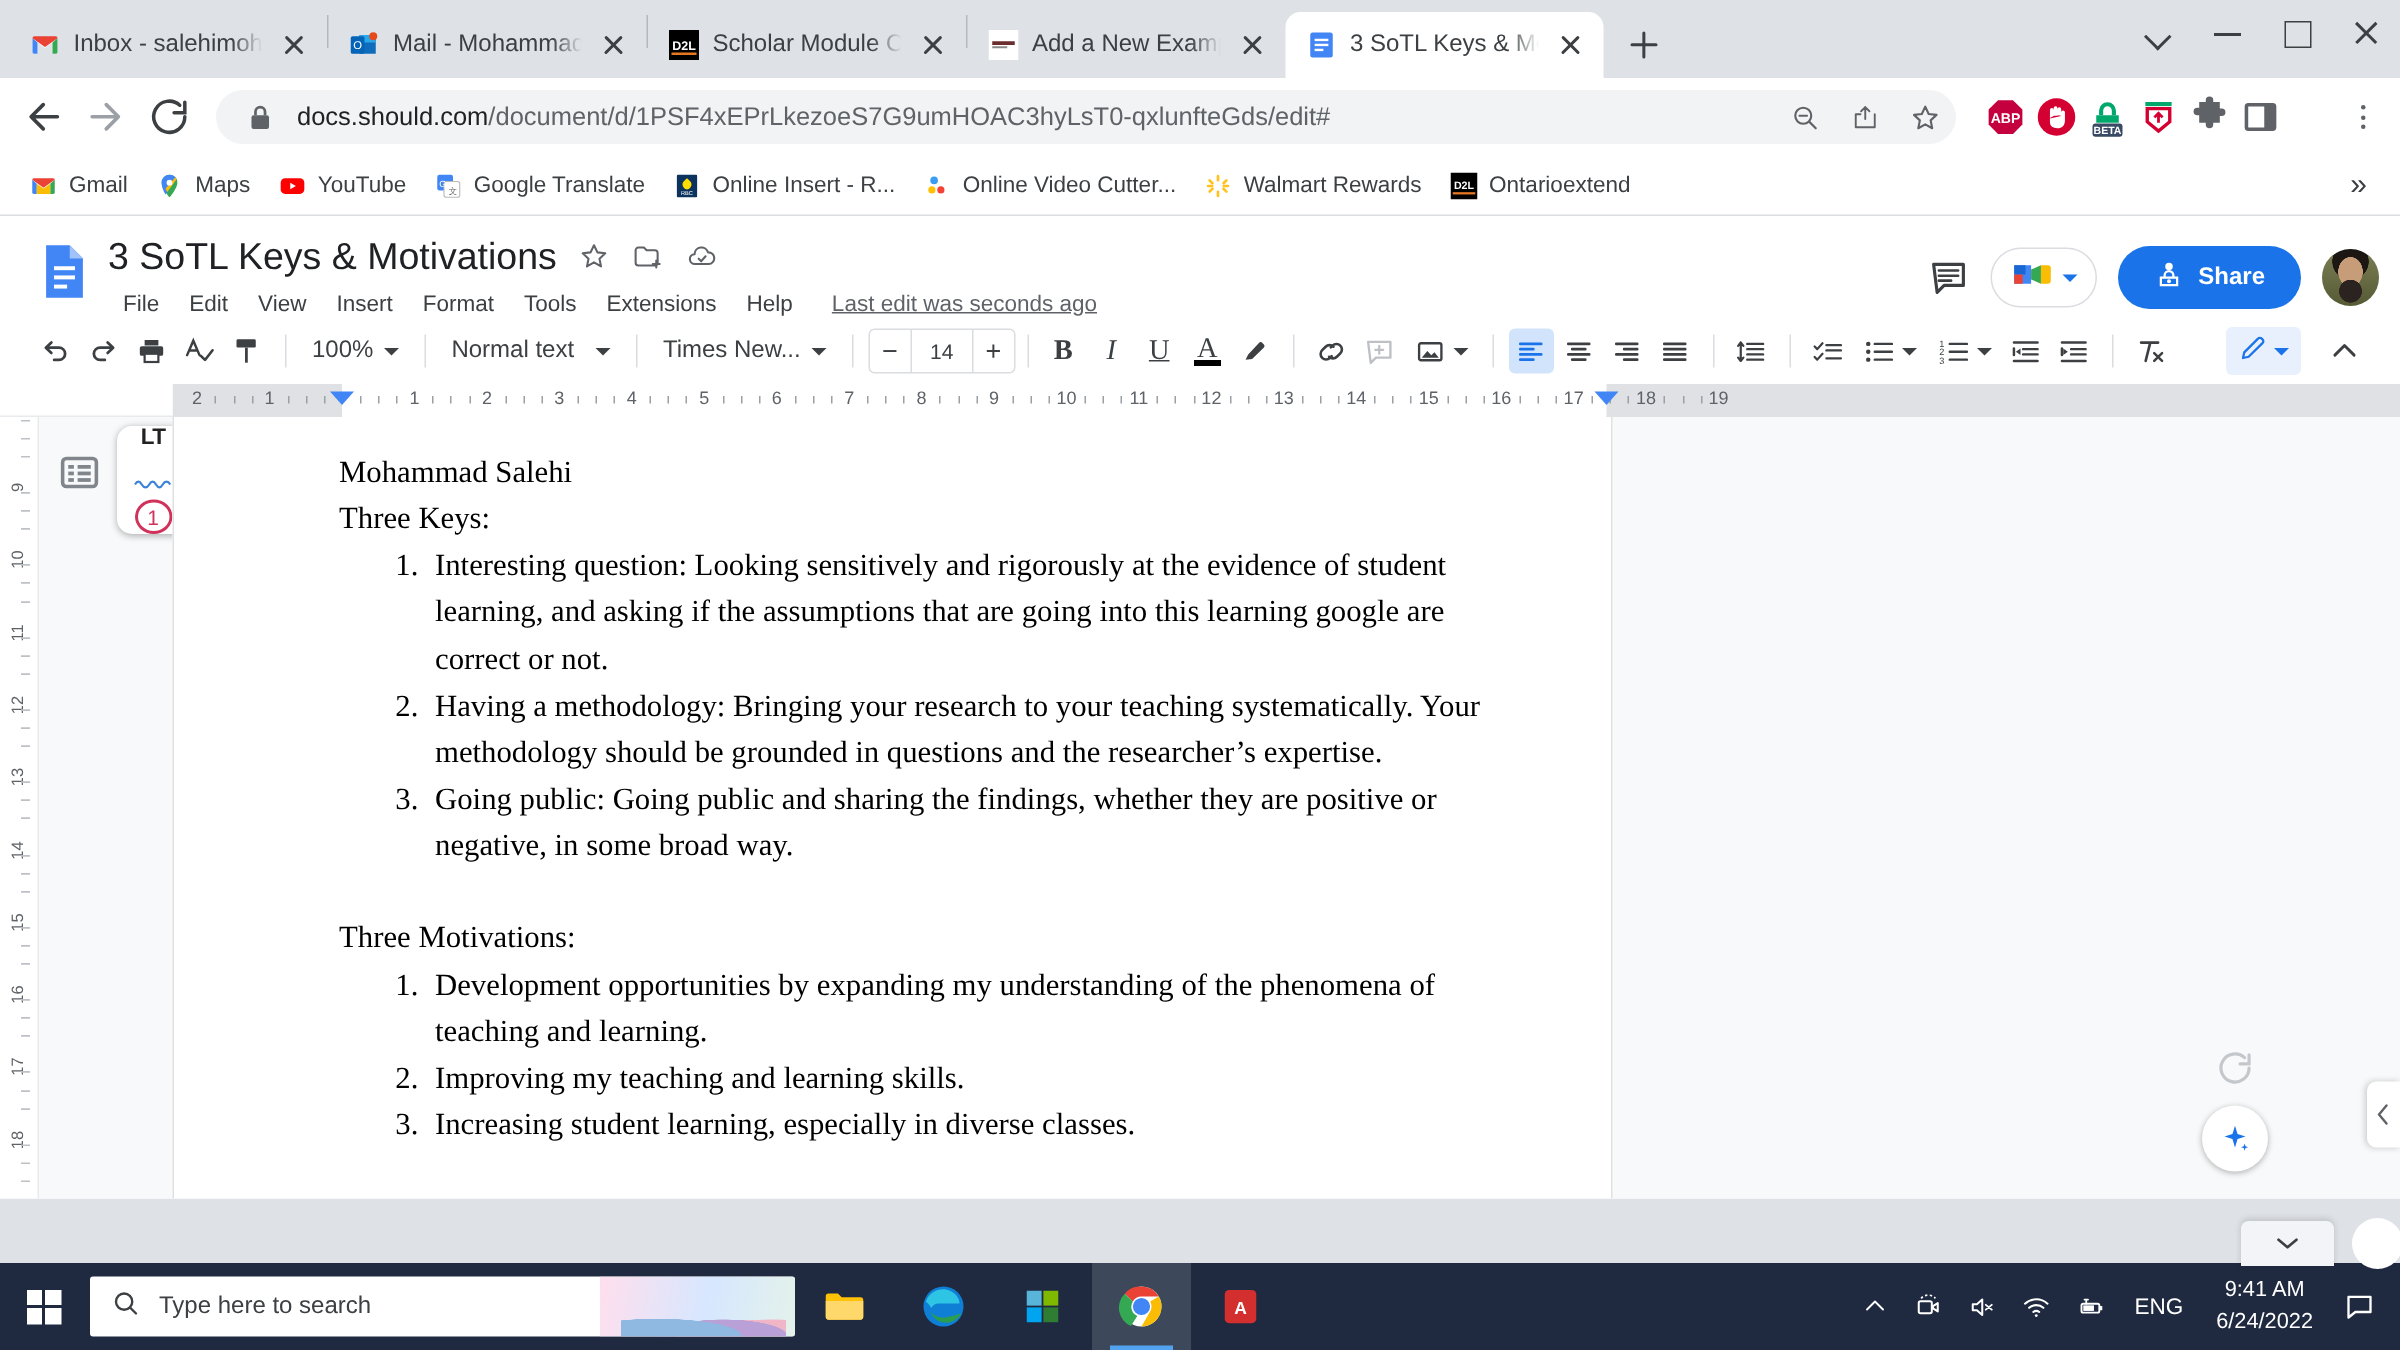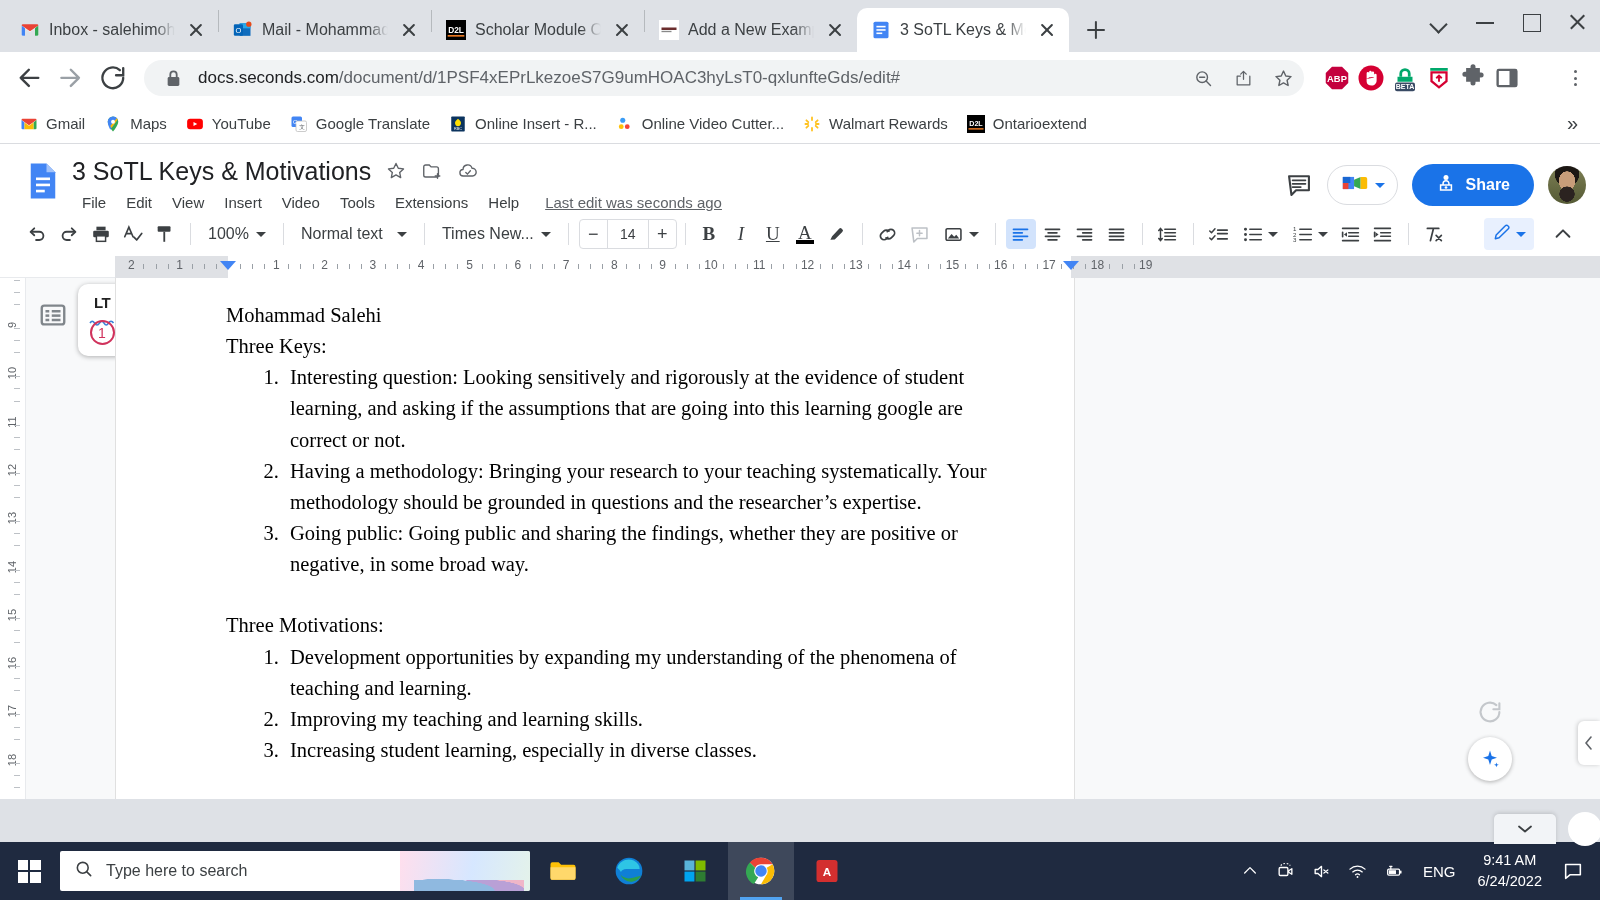--- a/index.html
+++ b/index.html
@@ -142,21 +142,21 @@
   
   .docsbody { position:relative; height:521px; background:#f8f9fa; overflow:hidden; }
   .vruler { position:absolute; left:0; top:0; width:26px; height:100%; background:#fff; border-right:1px solid #e8eaed; }
   .vtick { position:absolute; left:14px; width:6px; height:1px; background:#bdc1c6; }
   .vnum { position:absolute; left:6px; font-size:11px; color:#5f6368; transform:rotate(-90deg) translateX(-50%); transform-origin:left top; }
   .vgutter { position:absolute; left:27px; top:0; width:88px; height:100%; background:#f8f9fa; }
   .outlinebtn { position:absolute; left:38px; top:22px; width:30px; height:30px; }
   .ltwidget {
     position:absolute; left:78px; top:6px; width:48px; height:72px;
     background:#fff; border-radius:10px; box-shadow:0 1px 5px rgba(0,0,0,.3);
-    display:flex; flex-direction:column; align-items:center; justify-content:center; gap:2px;
+    display:flex; flex-direction:column; align-items:center; justify-content:center; gap:14px;
   }
   .ltwidget::after{content:"";position:absolute;right:-7px;top:12px;border-top:8px solid transparent;border-bottom:8px solid transparent;border-left:8px solid #fff;}
   .lt-logo{font-size:15px;font-weight:bold;color:#222;letter-spacing:-.5px;line-height:1;}
   .lt-wave{width:26px;height:6px;}
   .lt-badge{width:25px;height:25px;border-radius:50%;border:2px solid #d0325c;color:#d0325c;font-size:14px;
     display:flex;align-items:center;justify-content:center;font-family:"Liberation Sans",sans-serif;}
 
   .page {
     position:absolute; left:115px; top:0; width:960px; min-height:521px;
     background:#fff; border-left:1px solid #e0e0e0; border-right:1px solid #e0e0e0;
@@ -300,21 +300,21 @@
         </svg>
     </div>
 
     <div class="omnibox">
       <span class="omni-icon" style="display:flex;align-items:center;justify-content:center;">
         <svg width="15" height="17" viewBox="0 0 14 16">
             <rect x="1.5" y="6.5" width="11" height="8.5" rx="1.4" fill="#5f6368"></rect>
             <path d="M4 6.5V4.3a3 3 0 0 1 6 0v2.2" fill="none" stroke="#5f6368" stroke-width="1.7"></path>
           </svg>
       </span>
-      <span class="urltext"><span id="url-host">docs.seconds.com</span><span class="dim" id="url-path">/document/d/1PSF4xEPrLkezoeS7G9umHOAC3hyLsT0-qxlunfteGds/edit#</span></span>
+      <span class="urltext"><span id="url-host">docs.should.com</span><span class="dim" id="url-path">/document/d/1PSF4xEPrLkezoeS7G9umHOAC3hyLsT0-qxlunfteGds/edit#</span></span>
       <span class="omni-icon" style="display:flex;align-items:center;justify-content:center;">
         <svg width="20" height="20" viewBox="0 0 24 24">
             <circle cx="11" cy="11" r="6.4" fill="none" stroke="#5f6368" stroke-width="1.7"></circle>
             <path d="M15.7 15.7 21 21M8 11h6" stroke="#5f6368" stroke-width="1.7" stroke-linecap="round"></path>
           </svg>
       </span>
       <span class="omni-icon" style="display:flex;align-items:center;justify-content:center;">
         <svg width="19" height="19" viewBox="0 0 24 24">
             <path d="M4 20V9h4M20 9v11H4M12 3v10M12 3 8.5 6.5M12 3l3.5 3.5" fill="none" stroke="#5f6368" stroke-width="1.6" stroke-linecap="round" stroke-linejoin="round"></path>
           </svg>
@@ -499,21 +499,21 @@
                 <path d="M7 17.5a3.6 3.6 0 0 1-.4-7.2A5 5 0 0 1 16.4 9a3.8 3.8 0 0 1 .5 8.5z" fill="none" stroke="#5f6368" stroke-width="1.5" stroke-linejoin="round"></path>
                 <path d="m9.6 13.6 1.8 1.8 3.2-3.6" fill="none" stroke="#5f6368" stroke-width="1.5" stroke-linecap="round"></path>
               </svg>
           </span>
         </div>
         <div class="menurow">
           <span class="menuitem">File</span>
           <span class="menuitem">Edit</span>
           <span class="menuitem">View</span>
           <span class="menuitem">Insert</span>
-          <span class="menuitem">Video</span>
+          <span class="menuitem">Format</span>
           <span class="menuitem">Tools</span>
           <span class="menuitem">Extensions</span>
           <span class="menuitem">Help</span>
           <span class="lastedit">Last edit was seconds ago</span>
         </div>
       </div>
 
       <div class="docheader-right">
         <span class="commenticon">
           <svg width="28" height="28" viewBox="0 0 24 24">

